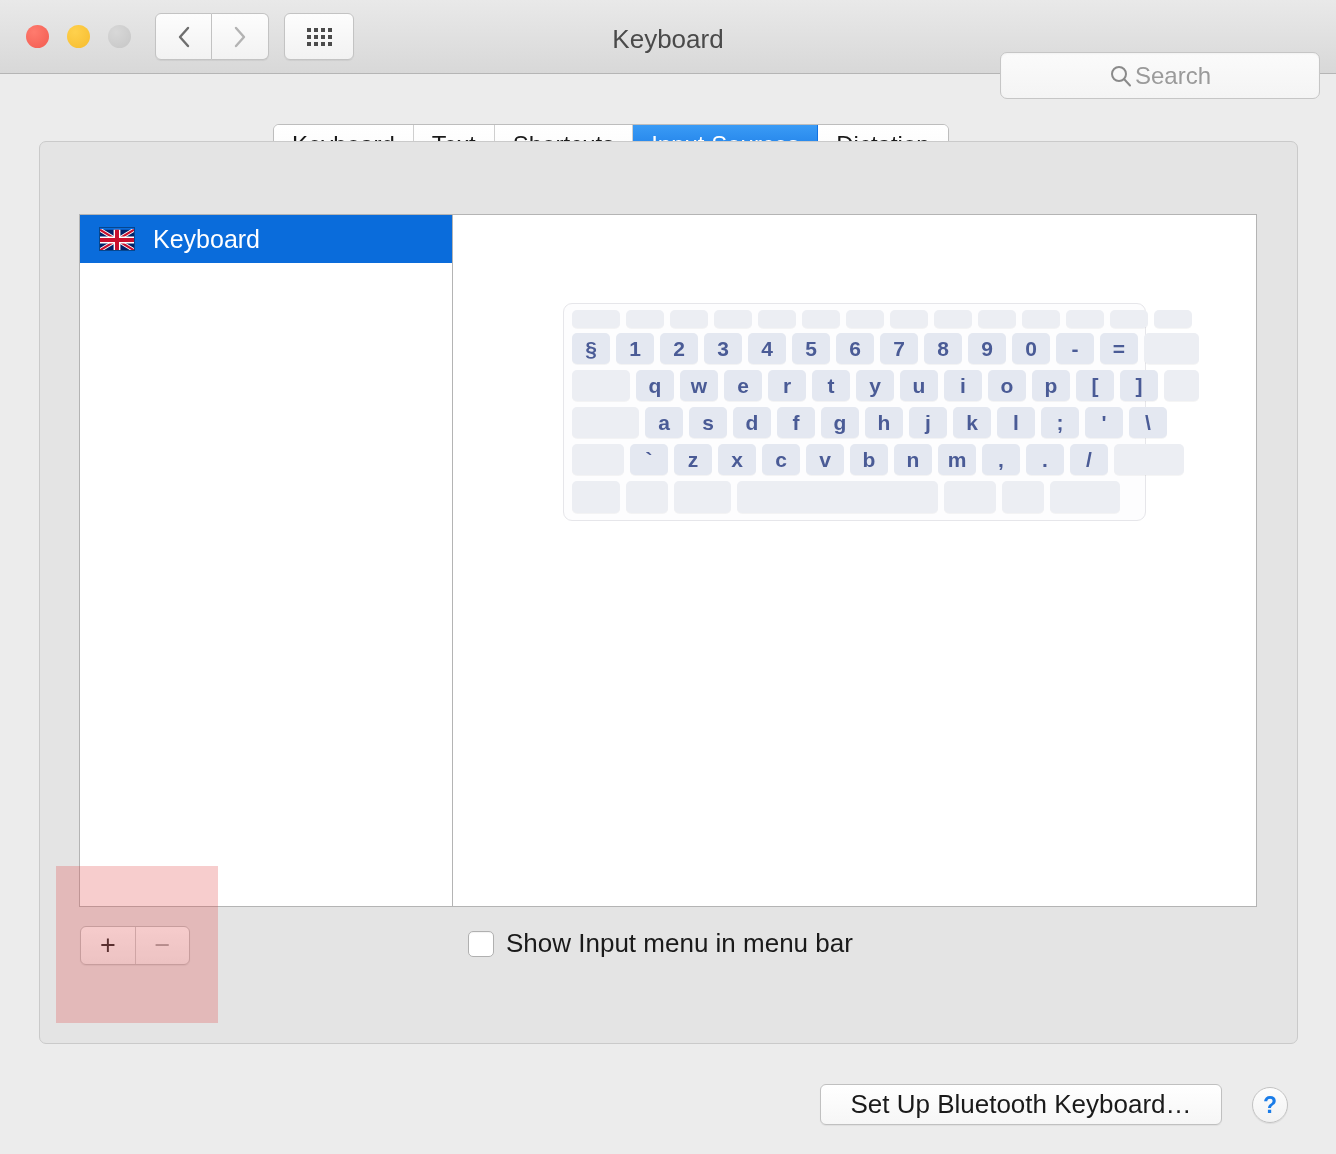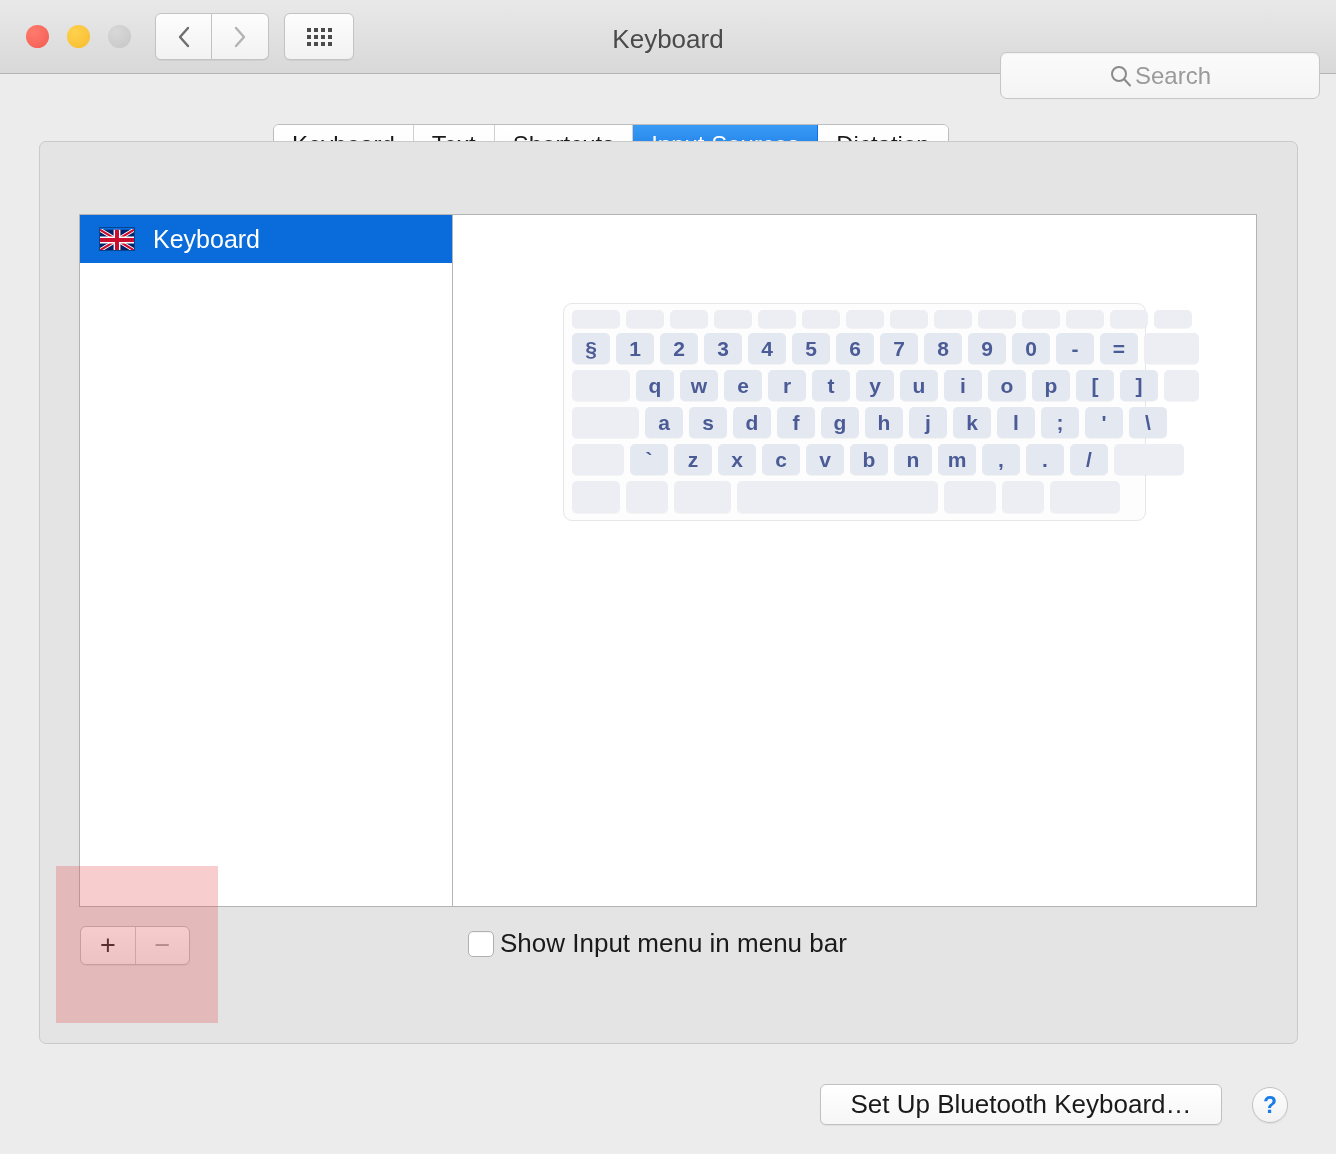--- a/index.html
+++ b/index.html
@@ -146,21 +146,21 @@
     box-shadow: 0 1px 1px rgba(0,0,0,.06);
   }
   .pmbtn {
     width: 54px; display: flex; align-items: center; justify-content: center;
     font-size: 27px; color: #2a2a2a;
   }
   .pmbtn.minus { border-left: 1px solid #c9c9c9; color: #a8a8a8; }
 
   .checkrow {
     position: absolute; left: 452px; top: 928px;
-    display: flex; align-items: center; gap: 6px; padding-left: 16px;
+    display: flex; align-items: center; gap: 12px; padding-left: 16px;
   }
   .checkbox {
     width: 26px; height: 26px; border-radius: 5px;
     background: #fff; border: 1px solid #b0b0b0;
     box-shadow: inset 0 1px 1px rgba(0,0,0,.05);
     flex: none;
   }
   .checklabel { font-size: 26px; color: #1a1a1a; }
 
   

